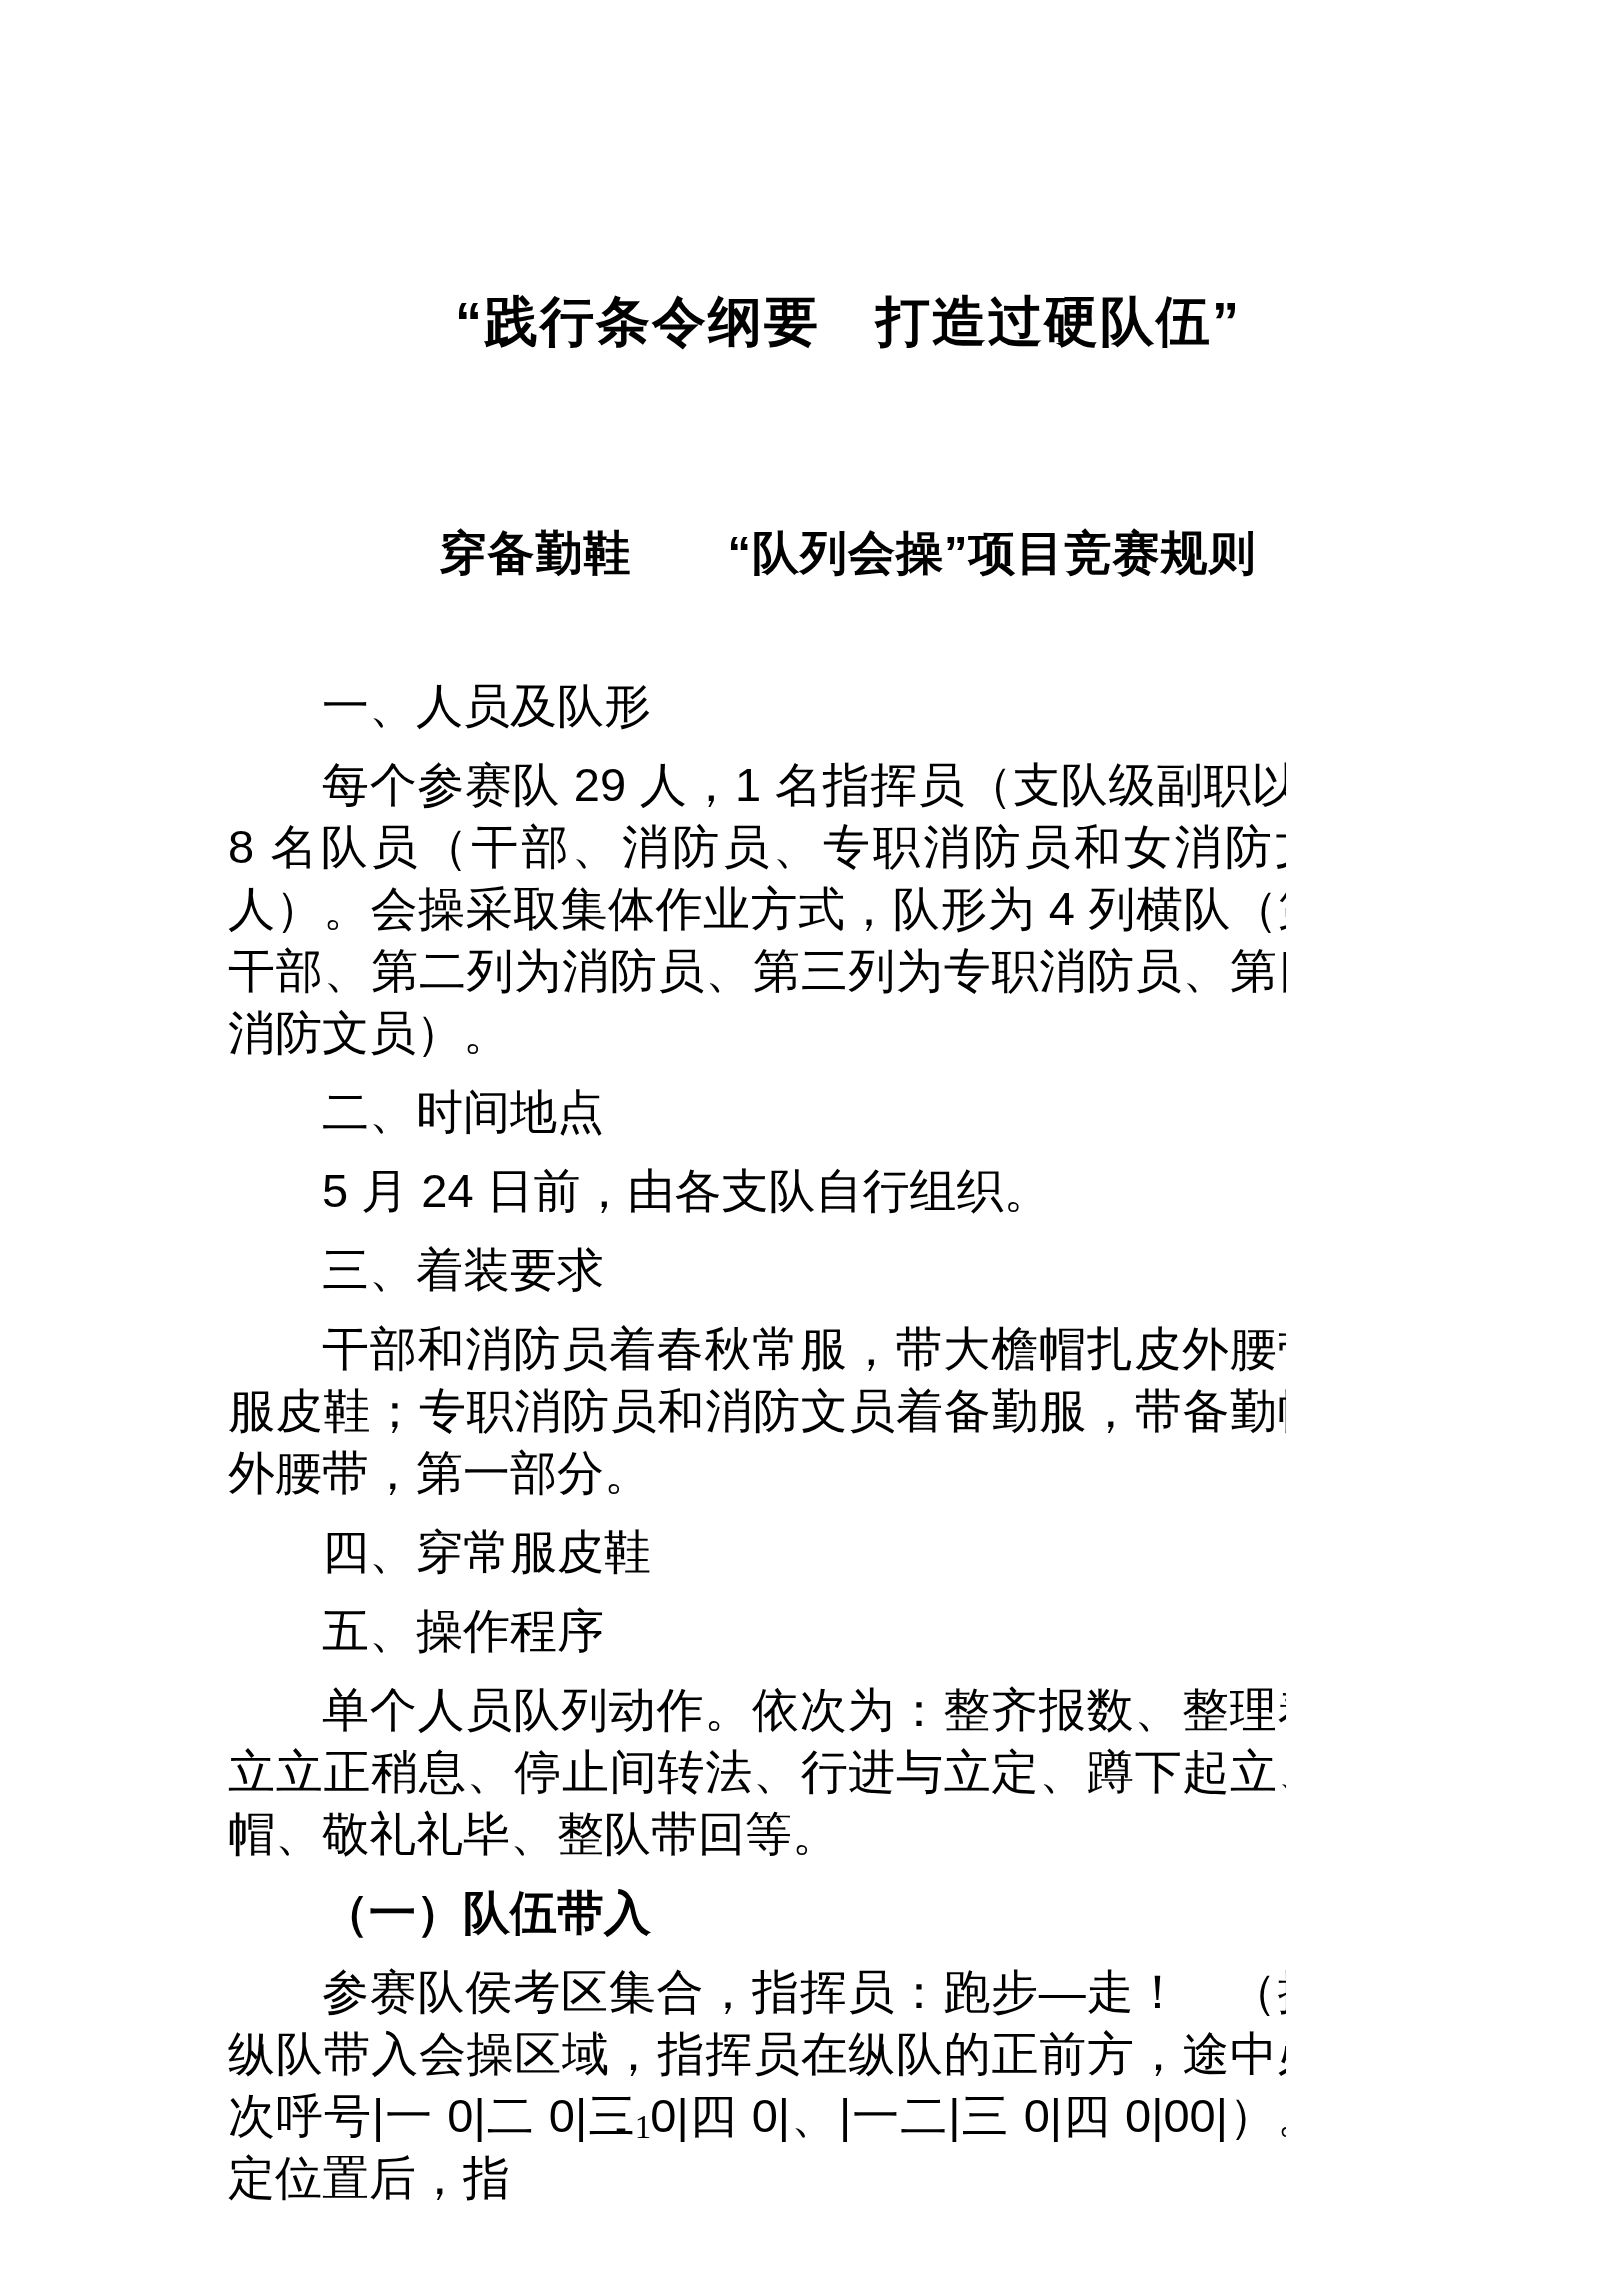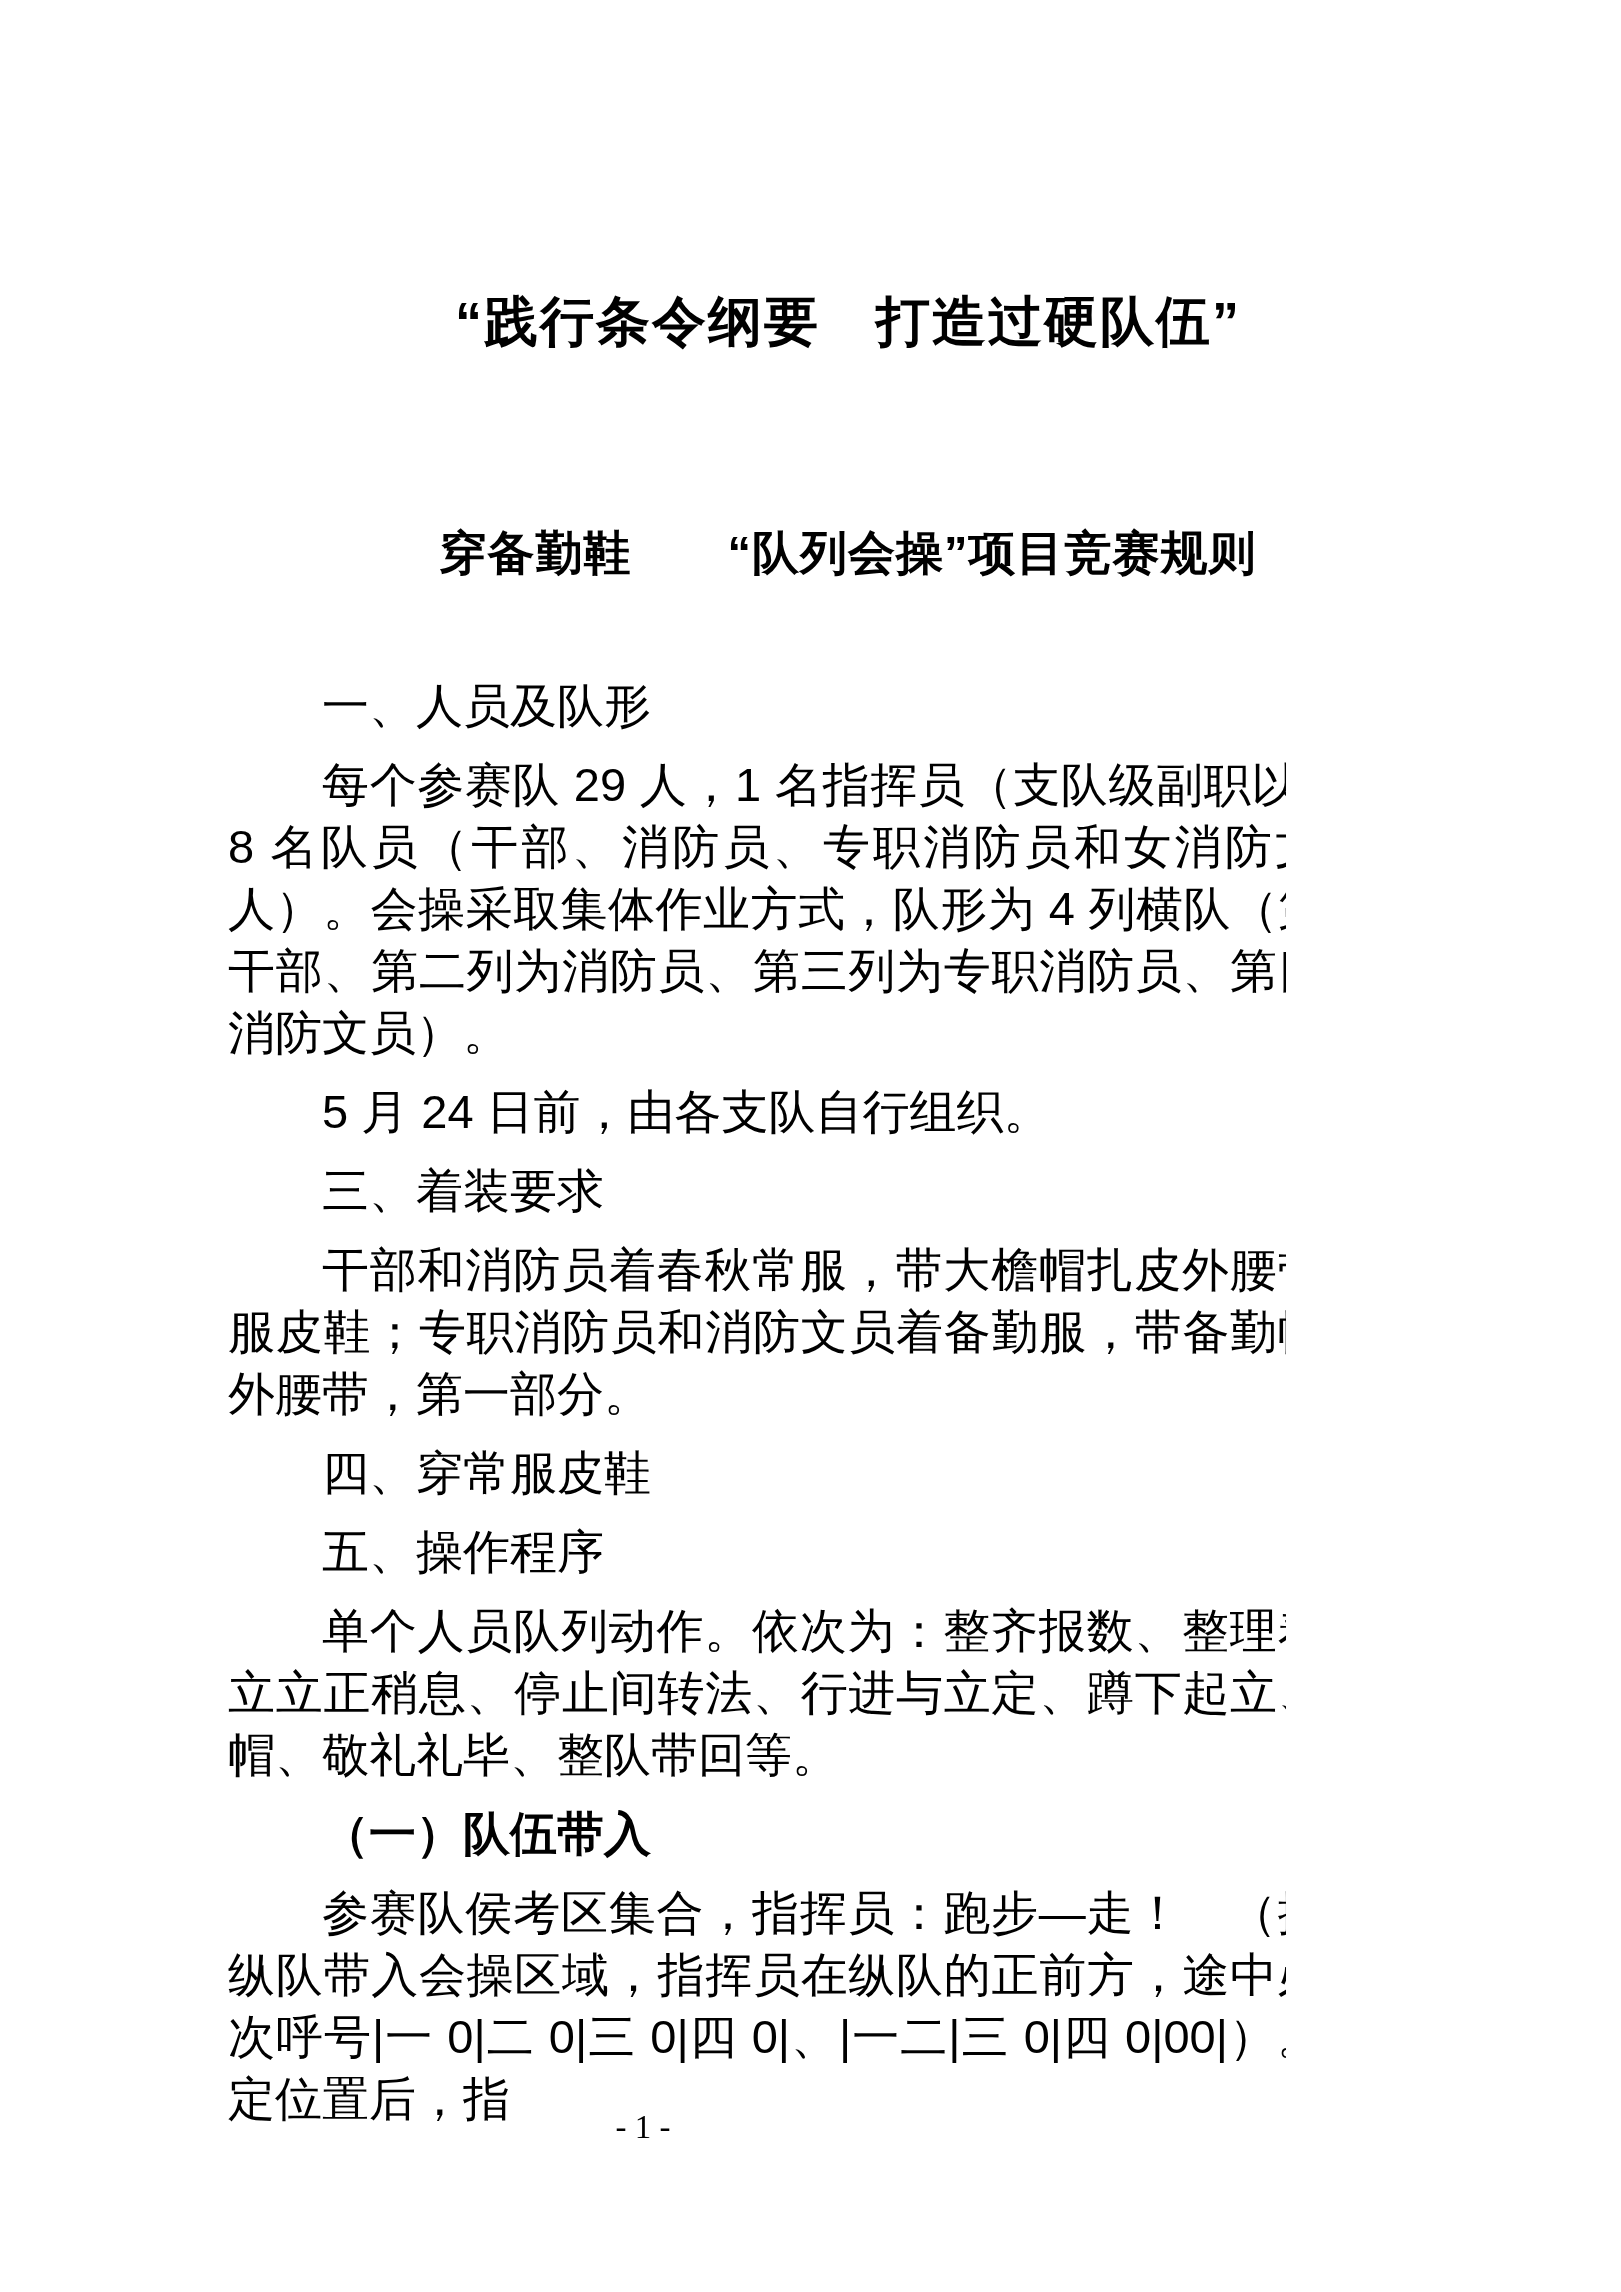--- a/index.html
+++ b/index.html
@@ -74,20 +74,21 @@
   <div class="content">
 
     <h1 class="doc-title">“践行条令纲要　打造过硬队伍”</h1>
 
 
     <h2 class="section-heading">穿备勤鞋　　“队列会操”项目竞赛规则</h2>
 
     <div class="body-text">
       <p>一、人员及队形</p>
       <p>每个参赛队 29 人，1 名指挥员（支队级副职以上），28 名队员（干部、消防员、专职消防员和女消防文员各 7 人）。会操采取集体作业方式，队形为 4 列横队（第一列为干部、第二列为消防员、第三列为专职消防员、第四列为女消防文员）。</p>
+      <p>二、时间地点</p>
       <p>5 月 24 日前，由各支队自行组织。</p>
       <p>三、着装要求</p>
       <p>干部和消防员着春秋常服，带大檐帽扎皮外腰带，穿常服皮鞋；专职消防员和消防文员着备勤服，带备勤帽扎编制外腰带，第一部分。</p>
       <p>四、穿常服皮鞋</p>
       <p>五、操作程序</p>
       <p>单个人员队列动作。依次为：整齐报数、整理着装、跨立立正稍息、停止间转法、行进与立定、蹲下起立、脱帽带帽、敬礼礼毕、整队带回等。</p>
       <p class="bold">（一）队伍带入</p>
       <p>参赛队侯考区集合，指挥员：跑步—走！　（按照分队纵队带入会操区域，指挥员在纵队的正前方，途中必须有两次呼号|一 0|二 0|三 0|四 0|、|一二|三 0|四 0|00|）。带到指定位置后，指</p>
     </div>
 

